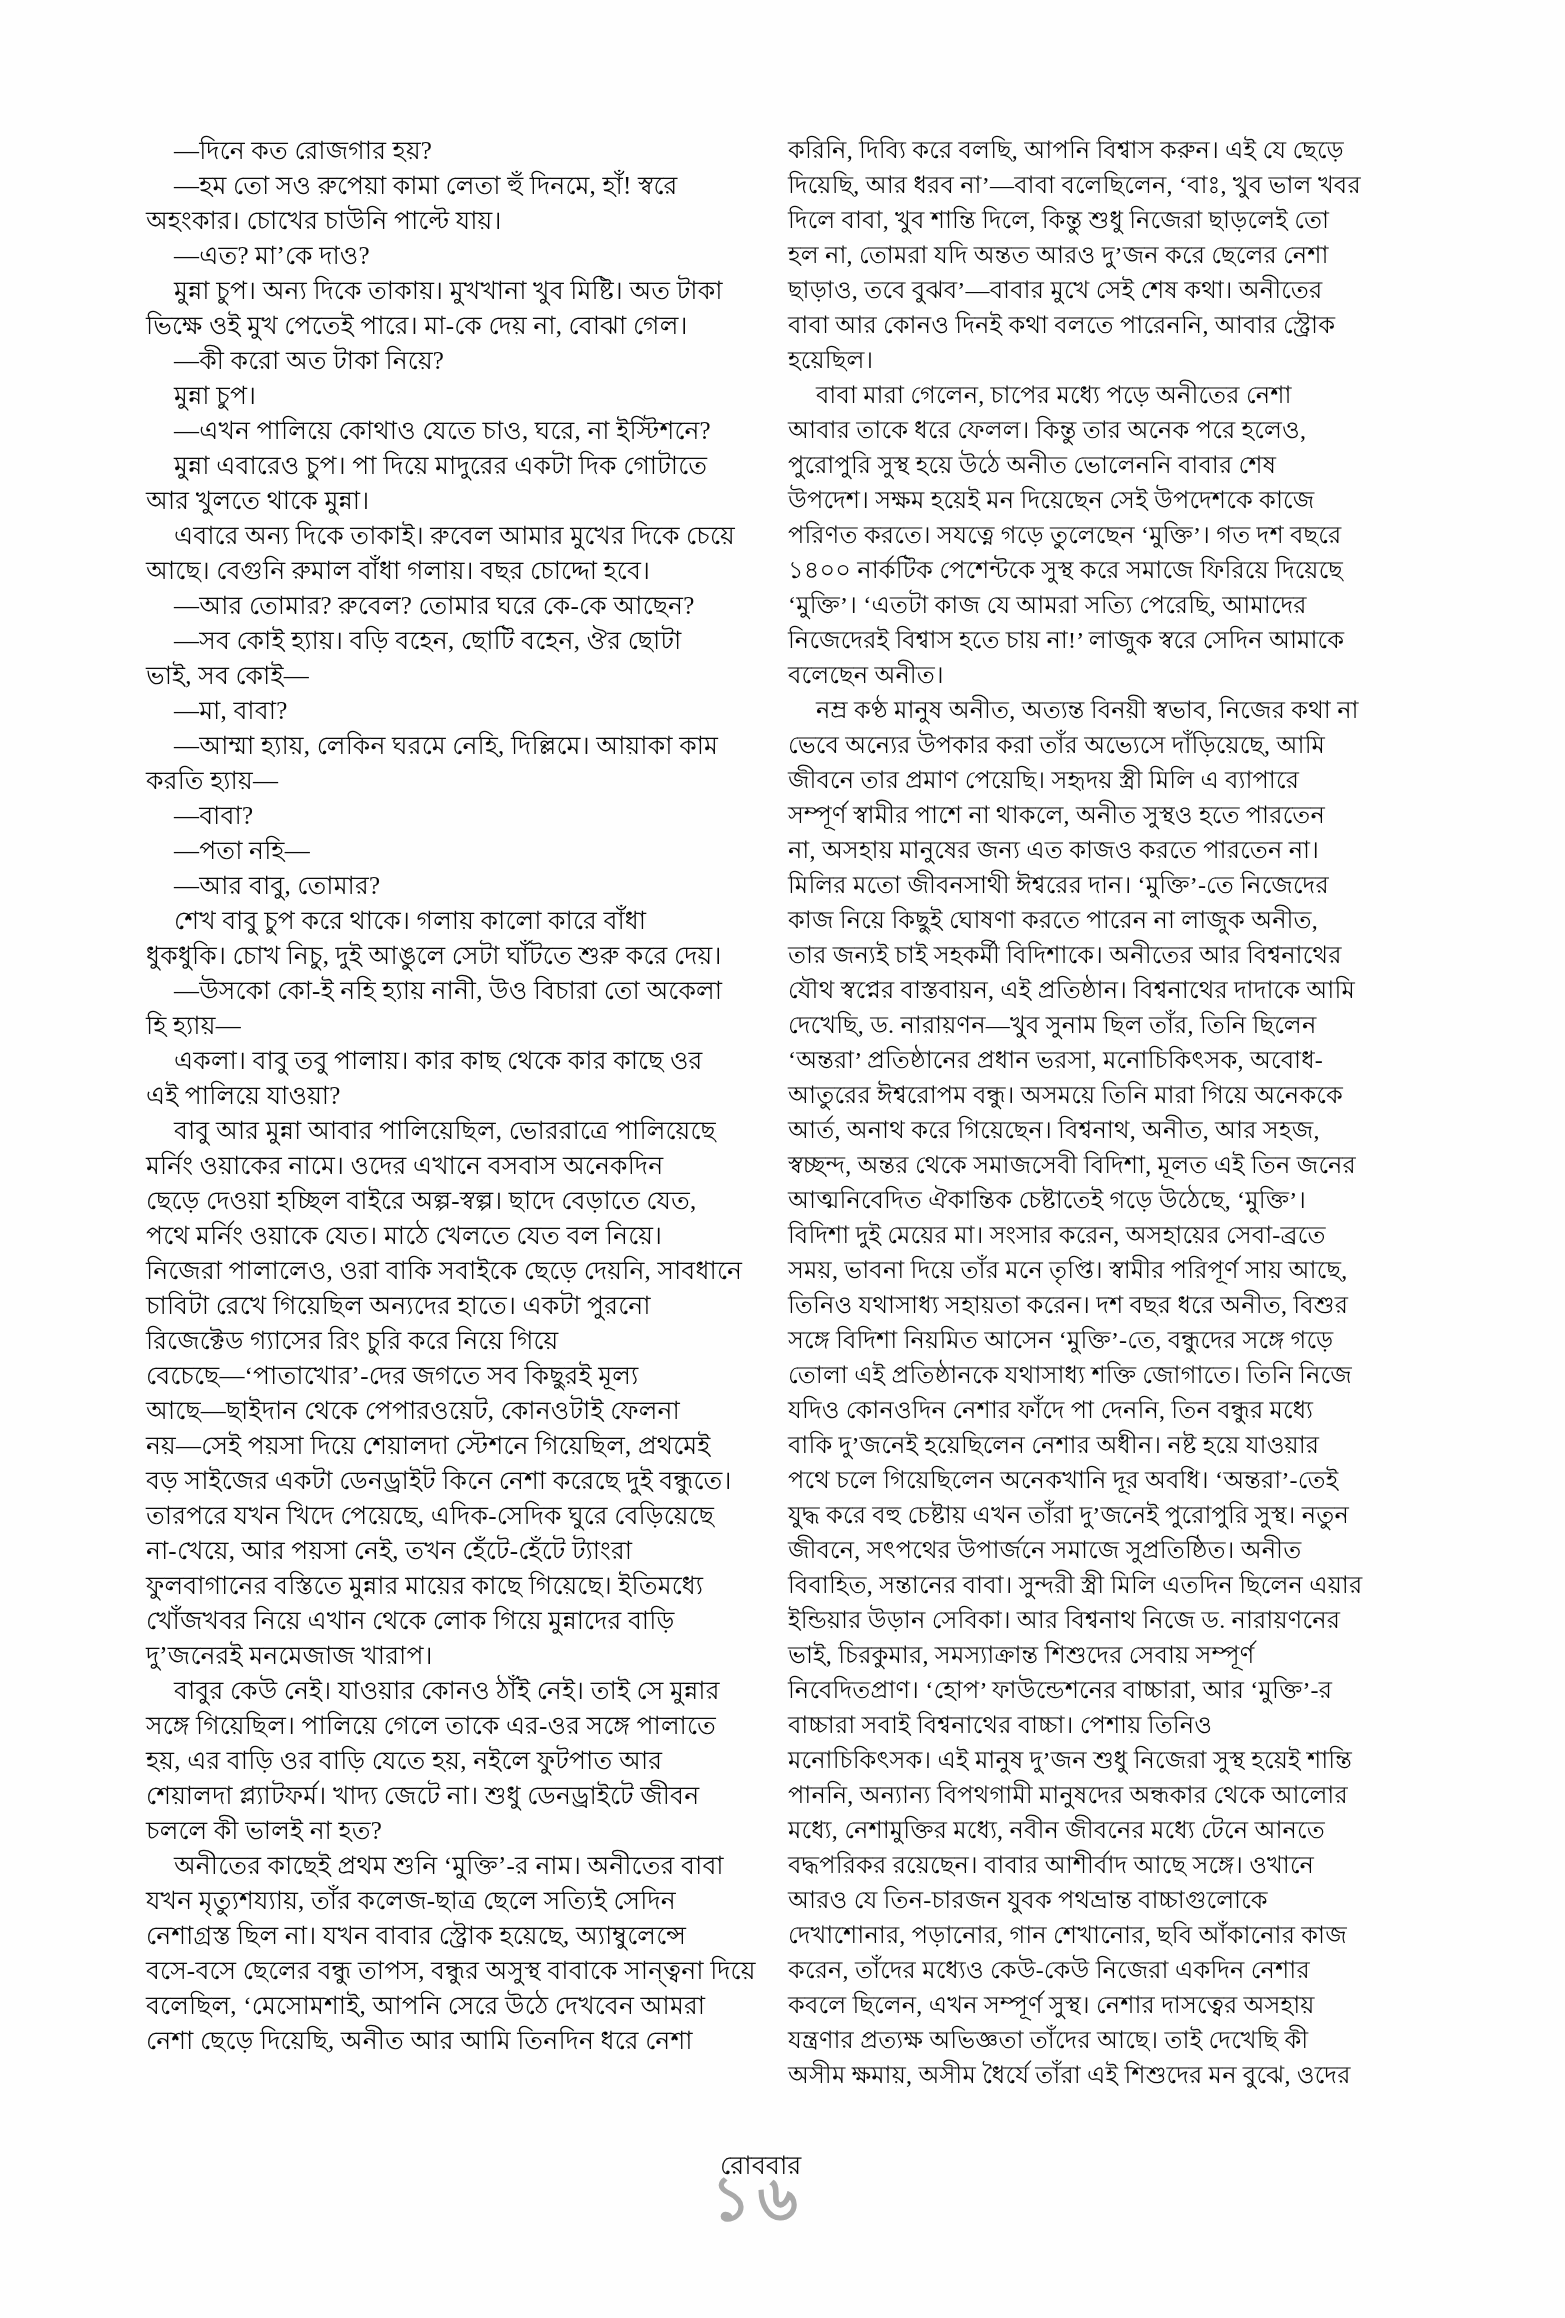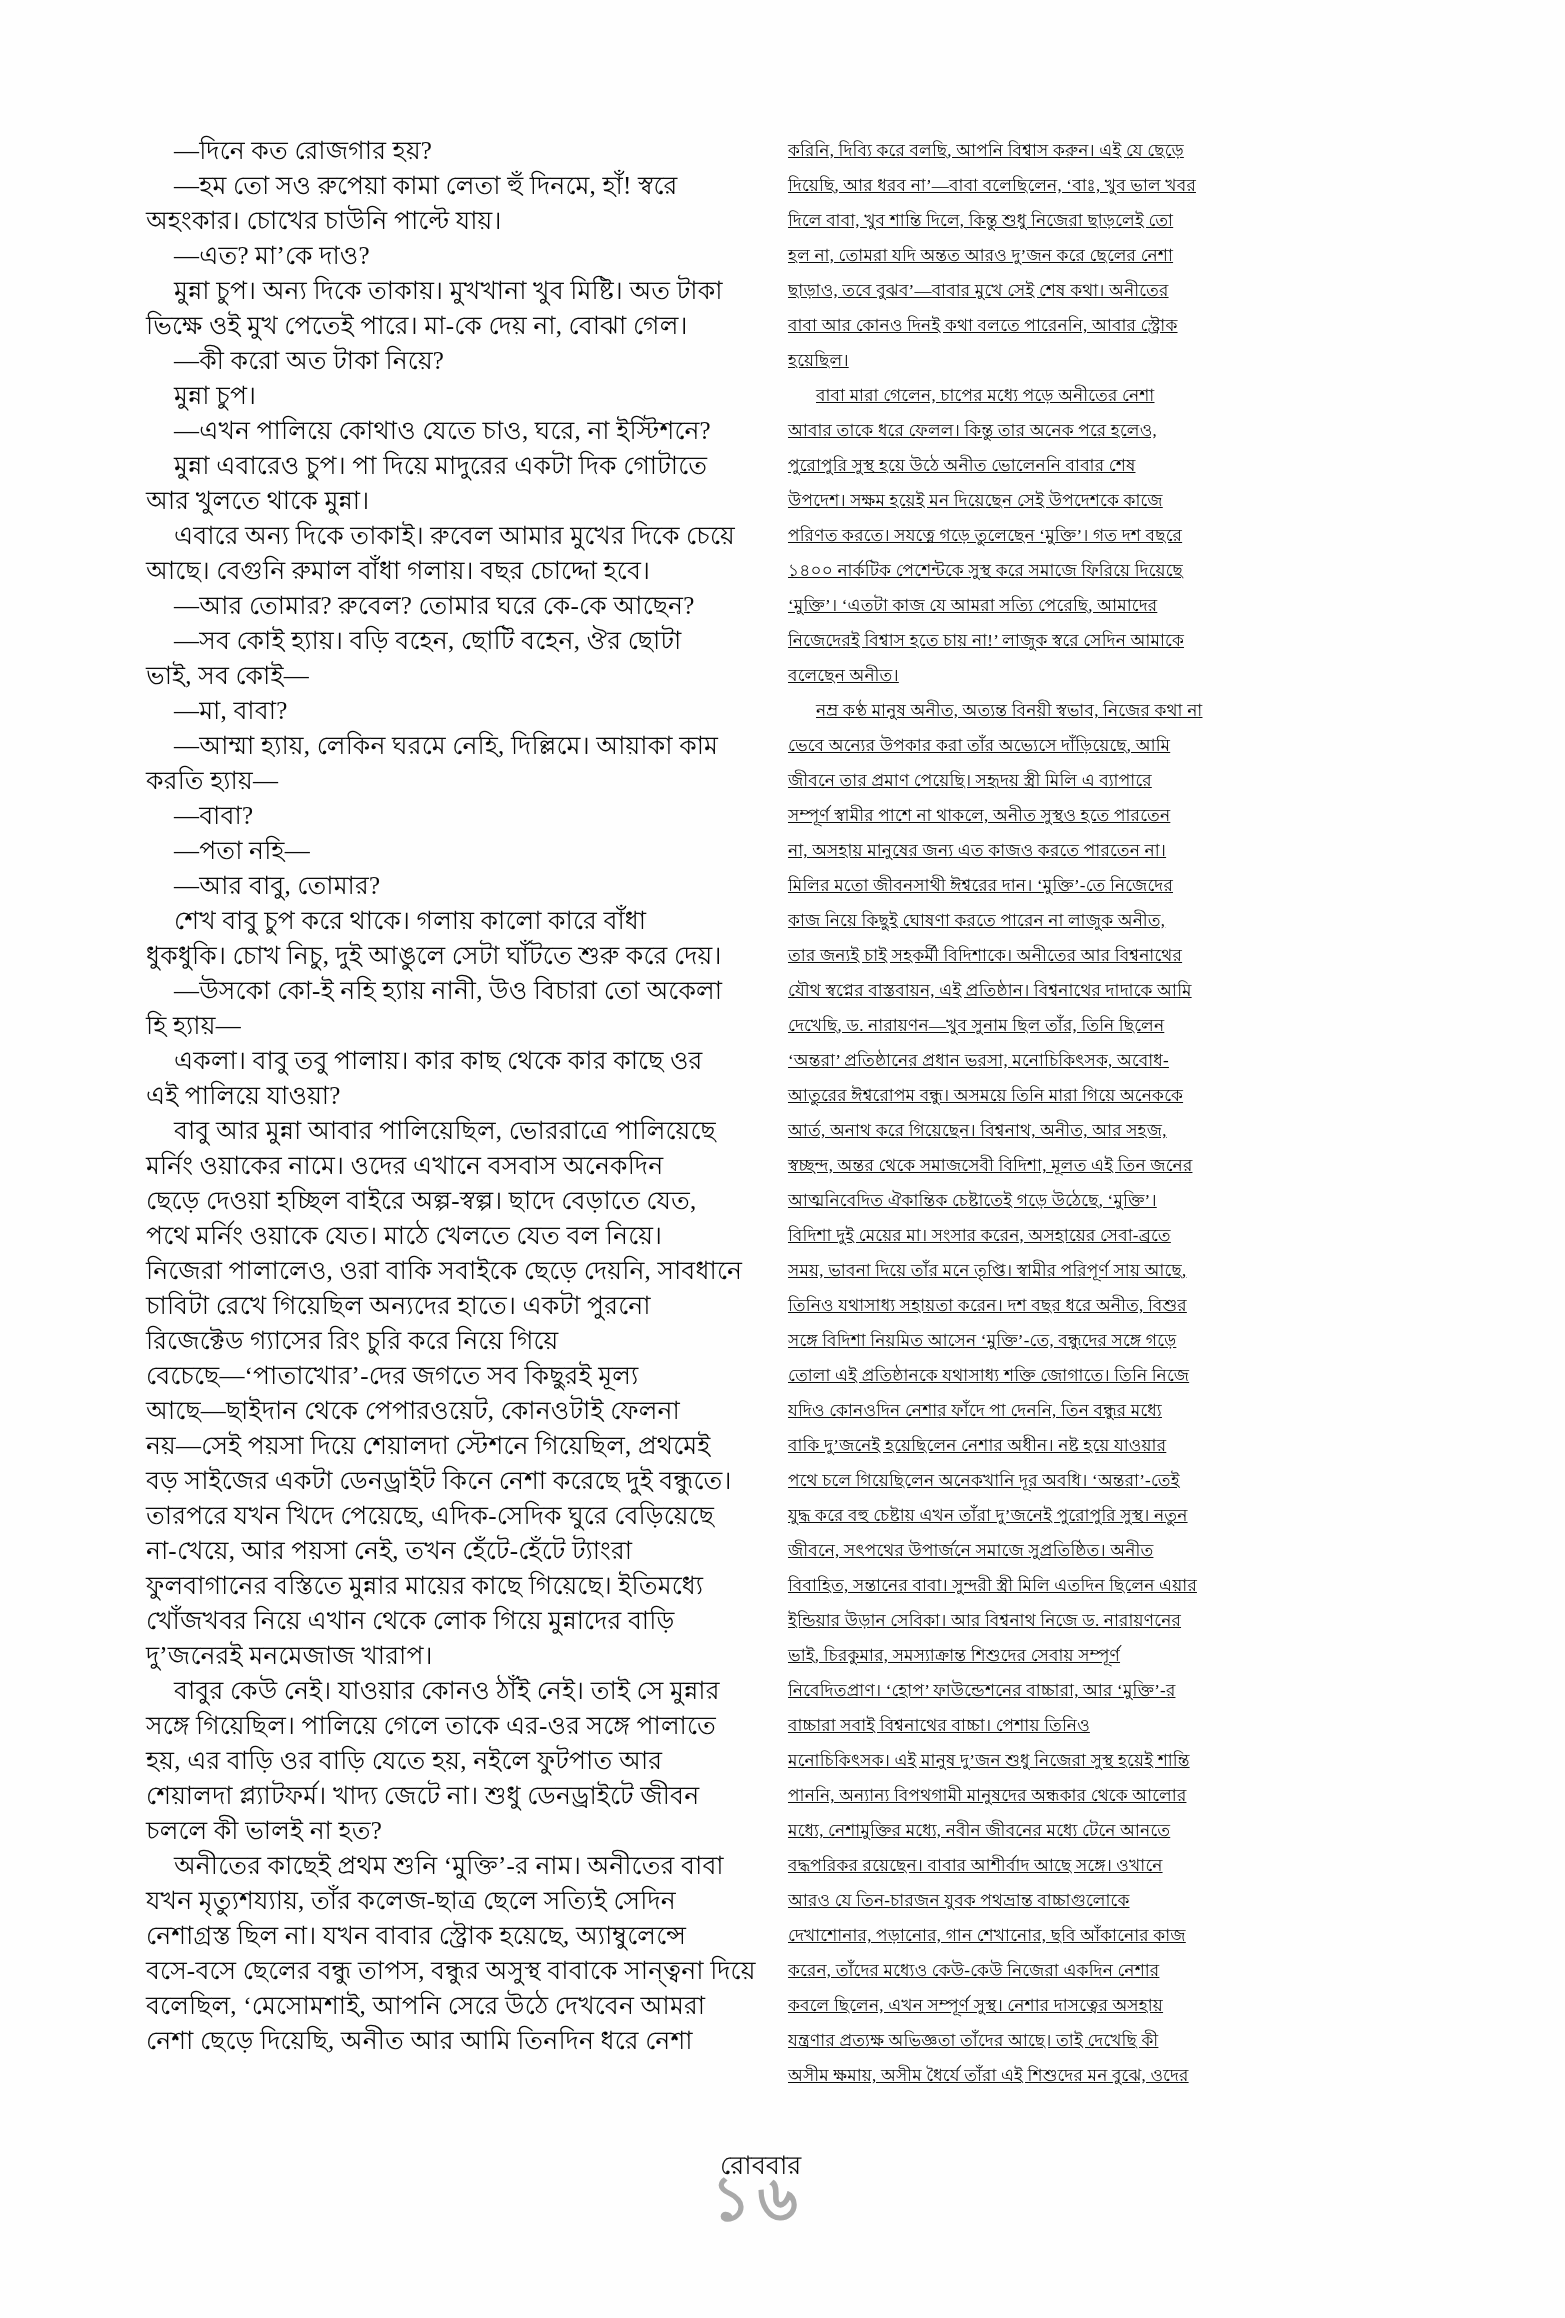--- a/index.html
+++ b/index.html
@@ -23,21 +23,21 @@
   #col-left  { left: 146px;  width: 587px; }
   #col-right { left: 788px; width: 576px; }
   .line {
     height: 35px;
     line-height: 35px;
     font-size: 25px;
     white-space: nowrap;
     letter-spacing: 0.2px;
   }
   .line.indent { padding-left: 28px; }
-  #col-right .line { font-size: 17px; text-decoration: underline; }
+  #col-right .line { font-size: 24px; }
   .footer-label {
     position: absolute;
     left: 720px;
     top: 2150px;
     font-size: 25.4px;
     line-height: 31px;
     color: #0a0a0a;
   }
   .page-number {
     position: absolute;

